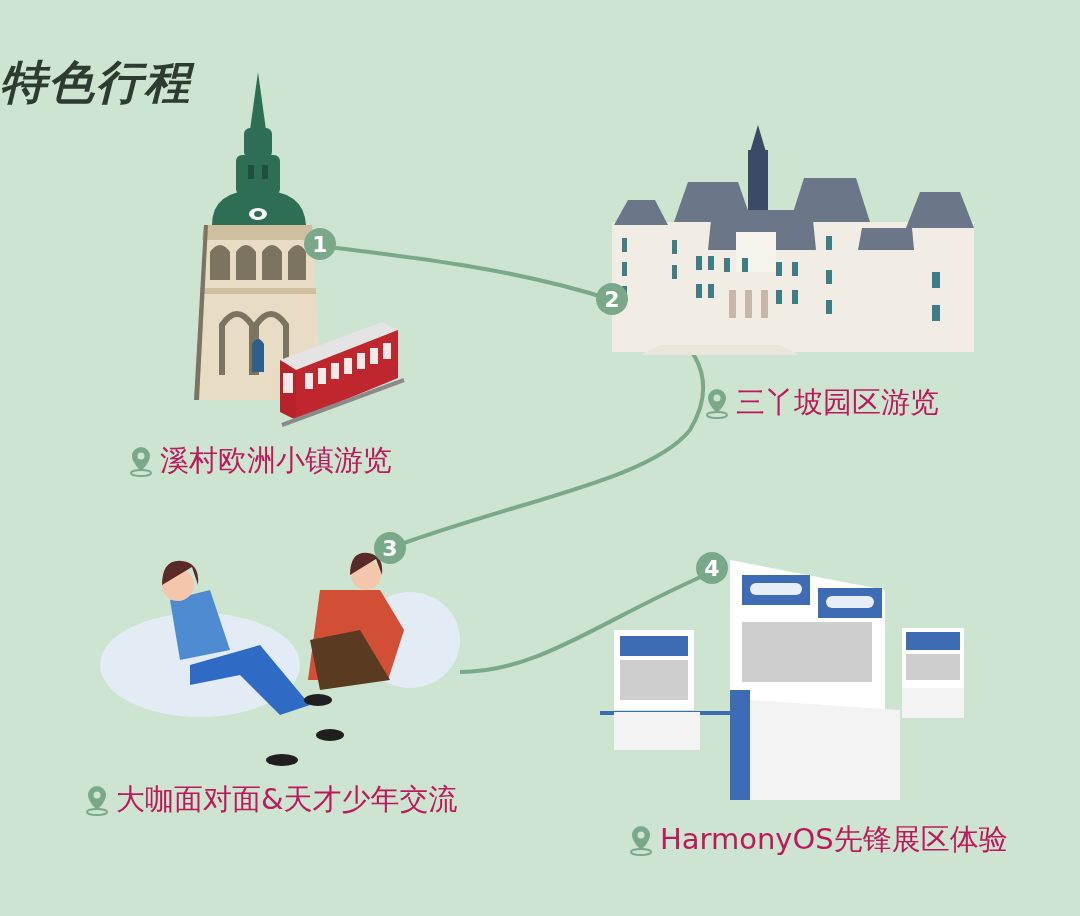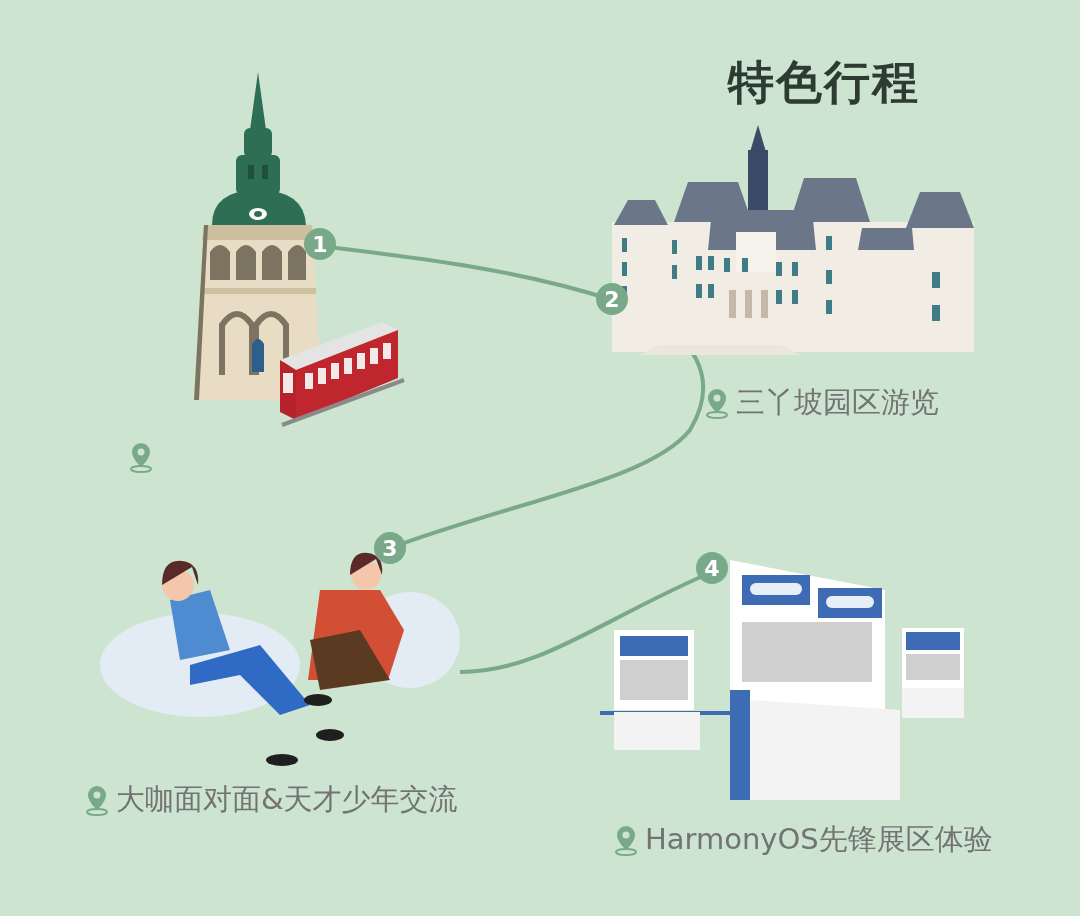--- a/index.html
+++ b/index.html
@@ -1,19 +1,19 @@
 <!DOCTYPE html>
 <html><head>
 <meta charset="utf-8">
 <style>
   html, body { margin:0; padding:0; }
   body { width:1080px; height:916px; background:#cde5d0; position:relative; overflow:hidden; font-family:"DejaVu Sans","Liberation Sans",sans-serif; color:#263a2c; }
-  .title { position:absolute; left:0; width:920px; top:52px; text-align:right; font-size:46px; font-weight:bold; color:#2d3b31; letter-spacing:2px; }
+  .title { position:absolute; left:0; width:920px; top:52px; text-align:left; font-size:46px; font-weight:bold; color:#2d3b31; letter-spacing:2px;font-style:italic; }
   svg.scene { position:absolute; left:0; top:0; }
-  .label { position:absolute; display:flex; align-items:center; font-size:29px; color:#737373; white-space:nowrap; }
+  .label { position:absolute; display:flex; align-items:center; font-size:29px; color:#be185d; white-space:nowrap; }
   .label .pin { width:26px; height:32px; margin-right:6px; }
 </style>
 </head>
 <body>
 
 <div class="title">特色行程</div>
 
 <svg class="scene" width="1080" height="916" viewBox="0 0 1080 916">
 
   <path d="M320 246 C 420 258, 520 270, 612 300 C 700 330, 720 380, 690 430 C 650 480, 520 500, 390 548" fill="none" stroke="#7aa989" stroke-width="4"></path>
@@ -156,37 +156,38 @@
       <text x="712" y="576" text-anchor="middle" font-size="22" font-weight="bold" fill="#fff" font-family="DejaVu Sans, sans-serif">4</text>
     </g>
 </svg>
 
 <div class="label" style="left:128px; top:441px;">
   <svg class="pin" viewBox="0 0 26 32">
       <path d="M13 2a9 9 0 0 0-9 9c0 7 9 15 9 15s9-8 9-15a9 9 0 0 0-9-9z" fill="#7aa989"></path>
       <circle cx="13" cy="11" r="3.5" fill="#cde5d0"></circle>
       <ellipse cx="13" cy="28" rx="10" ry="3" fill="none" stroke="#7aa989" stroke-width="2"></ellipse>
     </svg>
+  <span>溪村欧洲小镇游览</span>
 </div>
 <div class="label" style="left:704px; top:383px;">
   <svg class="pin" viewBox="0 0 26 32">
       <path d="M13 2a9 9 0 0 0-9 9c0 7 9 15 9 15s9-8 9-15a9 9 0 0 0-9-9z" fill="#7aa989"></path>
       <circle cx="13" cy="11" r="3.5" fill="#cde5d0"></circle>
       <ellipse cx="13" cy="28" rx="10" ry="3" fill="none" stroke="#7aa989" stroke-width="2"></ellipse>
     </svg>
   <span>三丫坡园区游览</span>
 </div>
 <div class="label" style="left:84px; top:780px;text-align:right;">
   <svg class="pin" viewBox="0 0 26 32">
       <path d="M13 2a9 9 0 0 0-9 9c0 7 9 15 9 15s9-8 9-15a9 9 0 0 0-9-9z" fill="#7aa989"></path>
       <circle cx="13" cy="11" r="3.5" fill="#cde5d0"></circle>
       <ellipse cx="13" cy="28" rx="10" ry="3" fill="none" stroke="#7aa989" stroke-width="2"></ellipse>
     </svg>
   <span>大咖面对面&amp;天才少年交流</span>
 </div>
-<div class="label" style="left:613px; top:820px;">
+<div class="label" style="left:628px; top:820px;">
   <svg class="pin" viewBox="0 0 26 32">
       <path d="M13 2a9 9 0 0 0-9 9c0 7 9 15 9 15s9-8 9-15a9 9 0 0 0-9-9z" fill="#7aa989"></path>
       <circle cx="13" cy="11" r="3.5" fill="#cde5d0"></circle>
       <ellipse cx="13" cy="28" rx="10" ry="3" fill="none" stroke="#7aa989" stroke-width="2"></ellipse>
     </svg>
   <span>HarmonyOS先锋展区体验</span>
 </div>
 
 </body></html>

